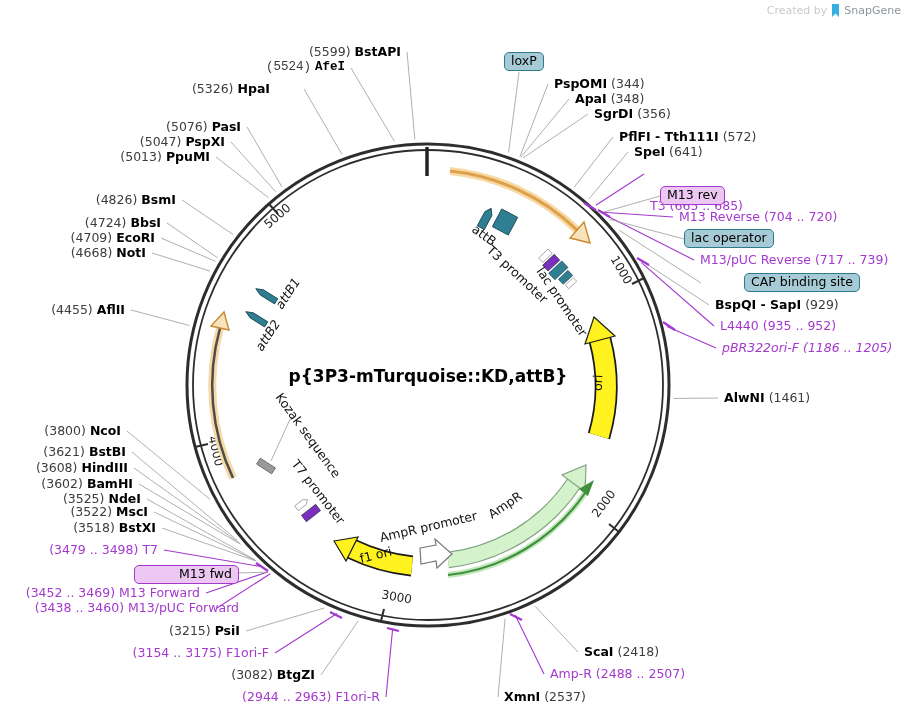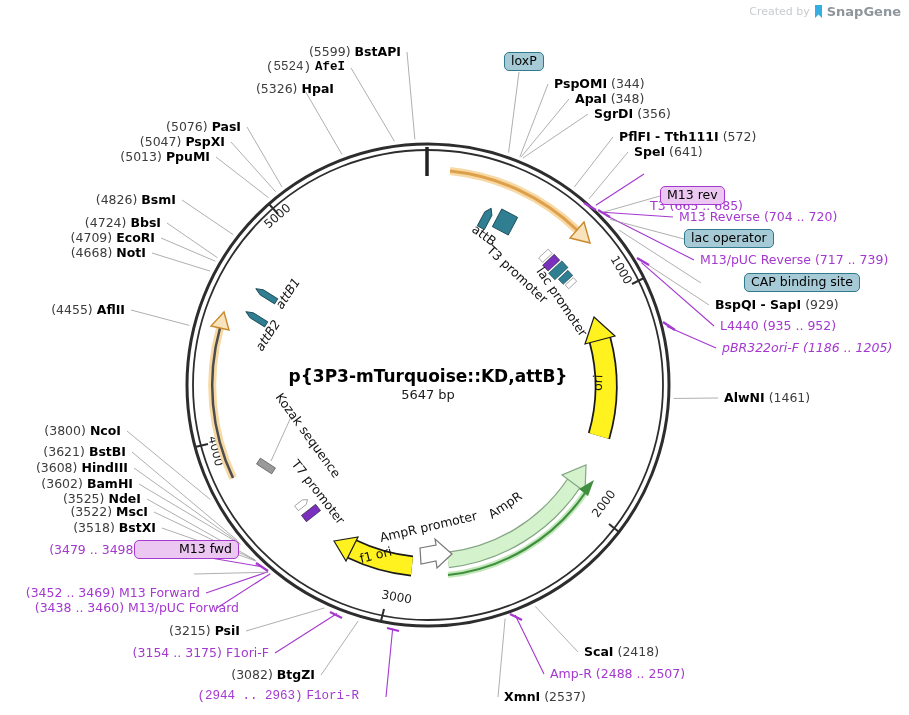--- a/index.html
+++ b/index.html
@@ -14,21 +14,21 @@
   .site.primer .pos,.site.primer .nm{color:#A438CF;font-weight:400;margin:0 2px;}
   .box{position:absolute;font-size:12.5px;line-height:14px;color:#000;padding:1px 6px 2px 6px;
        border-radius:5px;white-space:nowrap;}
   .box.teal{background:#A6CBD6;border:1.4px solid #2F7A8C;}
   .box.purple{background:#EBC7F2;border:1.4px solid #A438CF;}
   #title-block{position:absolute;left:238px;top:366px;width:380px;text-align:center;}
   #plasmid-name{font-size:17px;font-weight:700;color:#000;}
   #plasmid-size{font-size:13px;color:#1a1a1a;margin-top:1px;}
   #watermark{position:absolute;right:8px;top:4px;display:flex;align-items:center;gap:4px;}
   #wm-created{font-size:11px;color:#c8cbce;}
-  #wm-brand{font-size:13px;color:#8e959b;font-weight:700;}
+  #wm-brand{font-size:11px;color:#8e959b;font-weight:400;}
   svg text.feat{font-size:12.5px;fill:#111;}
   svg text.tick{font-size:12px;fill:#222;}
   svg text.ital{font-style:italic;}
 </style>
 </head>
 <body>
 
 <div id="stage">
 
   <svg id="mapsvg" width="909" height="715" viewBox="0 0 909 715">
@@ -191,21 +191,21 @@
     <text class="feat" transform="translate(361,563) rotate(-14)">f1 ori</text>
     <text class="feat" transform="translate(291,464) rotate(52)">T7 promoter</text>
     <text class="feat" transform="translate(275,397) rotate(54)">Kozak sequence</text>
     <text class="feat ital" transform="translate(282,310) rotate(-57)">attB1</text>
     <text class="feat ital" transform="translate(262,352) rotate(-57)">attB2</text>
   </svg>
 
   <div id="labels">
       <div class="site enzyme" style="right: 506px; top: 44px;"><span class="pos">(5599)</span><span class="nm">BstAPI</span></div>
       <div class="site enzyme" style="right: 562px; top: 60px; font-family: Liberation Mono, monospace;"><span class="pos">(5524)</span><span class="nm">AfeI</span></div>
-      <div class="site enzyme" style="right: 573px; top: 81px;"><span class="pos">(5326)</span><span class="nm">HpaI</span></div>
+      <div class="site enzyme" style="right: 637px; top: 81px;"><span class="pos">(5326)</span><span class="nm">HpaI</span></div>
       <div class="site enzyme" style="right: 666px; top: 119px;"><span class="pos">(5076)</span><span class="nm">PasI</span></div>
       <div class="site enzyme" style="right: 682px; top: 134px;"><span class="pos">(5047)</span><span class="nm">PspXI</span></div>
       <div class="site enzyme" style="right: 697px; top: 149px;"><span class="pos">(5013)</span><span class="nm">PpuMI</span></div>
       <div class="site enzyme" style="right: 731px; top: 192px;"><span class="pos">(4826)</span><span class="nm">BsmI</span></div>
       <div class="site enzyme" style="right: 746px; top: 215px;"><span class="pos">(4724)</span><span class="nm">BbsI</span></div>
       <div class="site enzyme" style="right: 752px; top: 230px;"><span class="pos">(4709)</span><span class="nm">EcoRI</span></div>
       <div class="site enzyme" style="right: 761px; top: 245px;"><span class="pos">(4668)</span><span class="nm">NotI</span></div>
       <div class="site enzyme" style="right: 782px; top: 302px;"><span class="pos">(4455)</span><span class="nm">AflII</span></div>
       <div class="site enzyme" style="right: 786px; top: 423px;"><span class="pos">(3800)</span><span class="nm">NcoI</span></div>
       <div class="site enzyme" style="right: 781px; top: 444px;"><span class="pos">(3621)</span><span class="nm">BstBI</span></div>
@@ -213,46 +213,45 @@
       <div class="site enzyme" style="right: 774px; top: 476px;"><span class="pos">(3602)</span><span class="nm">BamHI</span></div>
       <div class="site enzyme" style="right: 766px; top: 491px;"><span class="pos">(3525)</span><span class="nm">NdeI</span></div>
       <div class="site enzyme" style="right: 759px; top: 504px;"><span class="pos">(3522)</span><span class="nm">MscI</span></div>
       <div class="site enzyme" style="right: 751px; top: 520px;"><span class="pos">(3518)</span><span class="nm">BstXI</span></div>
       <div class="site primer" style="right: 749px; top: 542px;"><span class="pos">(3479 .. 3498)</span><span class="nm">T7</span></div>
       <div class="site primer" style="right: 707px; top: 585px;"><span class="pos">(3452 .. 3469)</span><span class="nm">M13 Forward</span></div>
       <div class="site primer" style="right: 668px; top: 600px;"><span class="pos">(3438 .. 3460)</span><span class="nm">M13/pUC Forward</span></div>
       <div class="site enzyme" style="right: 667px; top: 623px;"><span class="pos">(3215)</span><span class="nm">PsiI</span></div>
       <div class="site primer" style="right: 638px; top: 645px;"><span class="pos">(3154 .. 3175)</span><span class="nm">F1ori-F</span></div>
       <div class="site enzyme" style="right: 592px; top: 667px;"><span class="pos">(3082)</span><span class="nm">BtgZI</span></div>
-      <div class="site primer" style="right: 548px; top: 689px; font-family: Liberation Mono, monospace;"><span class="pos">(2944 .. 2963)</span><span class="nm">F1ori-R</span></div>
+      <div class="site primer" style="right: 527px; top: 689px;"><span class="pos">(2944 .. 2963)</span><span class="nm">F1ori-R</span></div>
       <div class="site enzyme" style="left: 552px; top: 76px;"><span class="nm">PspOMI</span><span class="pos">(344)</span></div>
       <div class="site enzyme" style="left: 573px; top: 91px;"><span class="nm">ApaI</span><span class="pos">(348)</span></div>
       <div class="site enzyme" style="left: 592px; top: 106px;"><span class="nm">SgrDI</span><span class="pos">(356)</span></div>
       <div class="site enzyme" style="left: 617px; top: 129px;"><span class="nm">PflFI - Tth111I</span><span class="pos">(572)</span></div>
       <div class="site enzyme" style="left: 632px; top: 144px;"><span class="nm">SpeI</span><span class="pos">(641)</span></div>
       <div class="site primer" style="left: 648px; top: 166px; margin-top: 32px;"><span class="nm">T3</span><span class="pos">(665 .. 685)</span></div>
       <div class="site primer" style="left: 677px; top: 209px;"><span class="nm">M13 Reverse</span><span class="pos">(704 .. 720)</span></div>
       <div class="site primer" style="left: 698px; top: 252px;"><span class="nm">M13/pUC Reverse</span><span class="pos">(717 .. 739)</span></div>
       <div class="site enzyme" style="left: 713px; top: 297px;"><span class="nm">BspQI - SapI</span><span class="pos">(929)</span></div>
       <div class="site primer" style="left: 718px; top: 318px;"><span class="nm">L4440</span><span class="pos">(935 .. 952)</span></div>
       <div class="site primer" style="left: 720px; top: 340px; font-style: italic;"><span class="nm">pBR322ori-F</span><span class="pos">(1186 .. 1205)</span></div>
       <div class="site enzyme" style="left: 722px; top: 390px;"><span class="nm">AlwNI</span><span class="pos">(1461)</span></div>
       <div class="site enzyme" style="left: 582px; top: 644px;"><span class="nm">ScaI</span><span class="pos">(2418)</span></div>
       <div class="site primer" style="left: 548px; top: 666px;"><span class="nm">Amp-R</span><span class="pos">(2488 .. 2507)</span></div>
       <div class="site enzyme" style="left: 502px; top: 689px;"><span class="nm">XmnI</span><span class="pos">(2537)</span></div>
       <div class="box teal" style="left: 504px; top: 52px;">loxP</div>
       <div class="box purple" style="left: 660px; top: 186px;">M13 rev</div>
       <div class="box teal" style="left: 684px; top: 229px;">lac operator</div>
       <div class="box teal" style="left: 701px; top: 273px; margin-left: 43px;">CAP binding site</div>
-      <div class="box purple" style="left: 134px; top: 540px; padding-left: 44px;">M13 fwd</div>
+      <div class="box purple" style="left: 134px; top: 565px; padding-left: 44px;">M13 fwd</div>
     </div>
 
   <div id="title-block">
     <div id="plasmid-name">p{3P3-mTurquoise::KD,attB}</div>
-    <div id="plasmid-size">5647 bp</div>
   </div>
 
   <div id="watermark">
     <span id="wm-created">Created by</span>
     <svg width="9" height="13" viewBox="0 0 9 13">
       <path d="M1,0 L8,0 L8,13 L4.5,9.5 L1,13 Z" fill="#35AEE2"></path>
     </svg>
     <span id="wm-brand">SnapGene</span>
   </div>
 </div>

